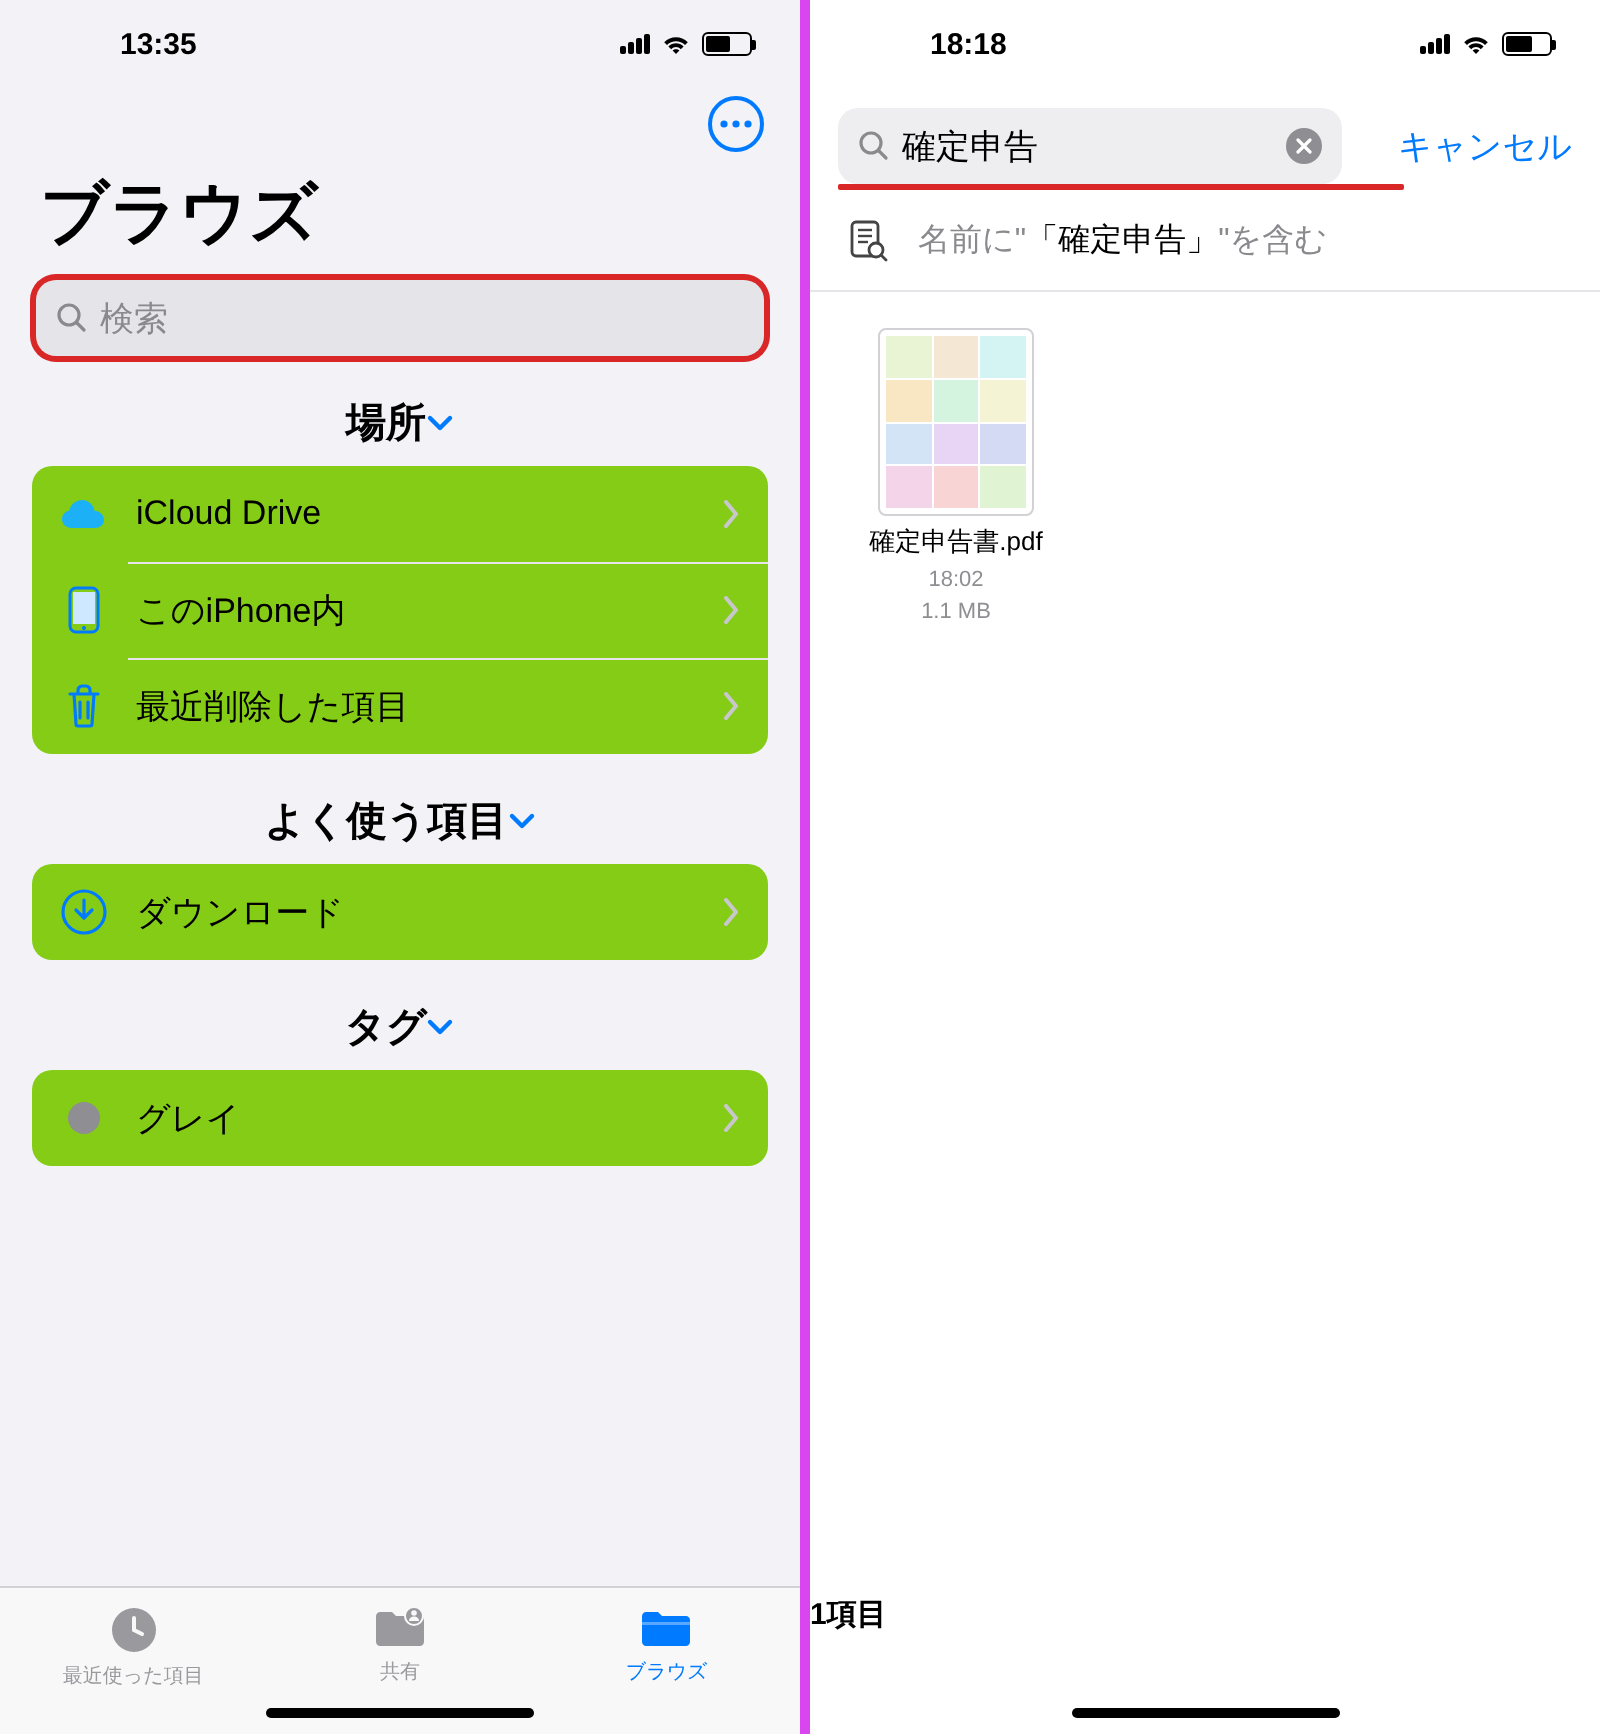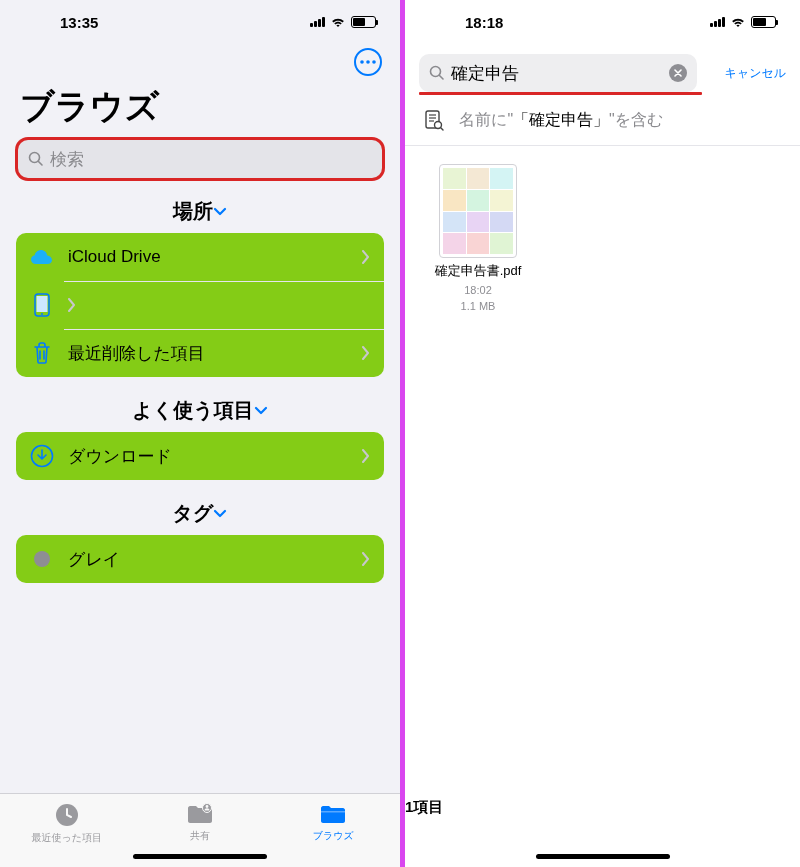--- a/index.html
+++ b/index.html
@@ -48,21 +48,21 @@
     .tab { flex: 1; display: flex; flex-direction: column; align-items: center; justify-content: flex-start; padding-top: 8px; gap: 3px; font-size: 10px; color: #9a9a9e; }
     .tab.active { color: #007aff; }
     .tab svg { display: block; }
     .home-indicator { position: absolute; bottom: 8px; left: 50%; transform: translateX(-50%); width: 134px; height: 5px; background: #000; border-radius: 3px; }
 
     
     .search-row-r { display: flex; align-items: center; gap: 28px; padding: 10px 14px 0; }
     .search-box-r { flex: 1; background: #eeeef0; border-radius: 10px; height: 38px; display: flex; align-items: center; padding: 0 10px; gap: 6px; font-size: 17px; }
     .search-box-r .val { flex: 1; color: #000; }
     .clear-btn { width: 18px; height: 18px; background: #8e8e93; border-radius: 50%; display: flex; align-items: center; justify-content: center; color: #fff; font-size: 11px; }
-    .cancel-link { color: #007aff; font-size: 12px; }
+    .cancel-link { color: #007aff; font-size: 17px; }
     .underline-r { margin: 0 98px 0 14px; }
 
     .suggest-row { display: flex; align-items: center; gap: 14px; padding: 14px 18px; color: #8a8a8e; font-size: 16px; border-bottom: 1px solid #e5e5ea; }
     .suggest-row .term { color: #000; }
     .suggest-icon { width: 22px; height: 22px; display:flex; align-items:center; justify-content:center; }
 
     .results { padding: 18px; }
     .file-tile { width: 110px; display: flex; flex-direction: column; align-items: center; gap: 4px; }
     .thumb { width: 78px; height: 94px; border: 1px solid #d1d1d6; border-radius: 4px; background: #fff; padding: 3px; display: flex; gap: 1px; }
     .thumb .col { flex: 1; display: flex; flex-direction: column; gap: 1px; }
@@ -138,20 +138,21 @@
           </svg>
       </div>
       <div class="row">
         <div class="row-icon">
           <svg width="16" height="24" viewBox="0 0 16 24">
               <rect x="1" y="1" width="14" height="22" rx="3" fill="none" stroke="#007aff" stroke-width="1.5"></rect>
               <rect x="2.5" y="3" width="11" height="16" fill="#cde8ff"></rect>
               <circle cx="8" cy="21" r="1" fill="#007aff"></circle>
             </svg>
         </div>
+        <span class="row-label">このiPhone内</span>
         <svg class="row-chev" width="8" height="14" viewBox="0 0 8 14">
             <path d="M1 1 L6 7 L1 13" stroke="#c7c7cc" stroke-width="2" fill="none" stroke-linecap="round" stroke-linejoin="round"></path>
           </svg>
       </div>
       <div class="row">
         <div class="row-icon">
           <svg width="20" height="22" viewBox="0 0 20 22">
               <path d="M3 5 H17 M7 5 V3 C7 2 8 1 9 1 H11 C12 1 13 2 13 3 V5 M5 5 L6 20 C6 21 7 21 7 21 H13 C13 21 14 21 14 20 L15 5 M8 9 V17 M12 9 V17" stroke="#007aff" stroke-width="1.6" fill="none" stroke-linecap="round" stroke-linejoin="round"></path>
             </svg>
         </div>

